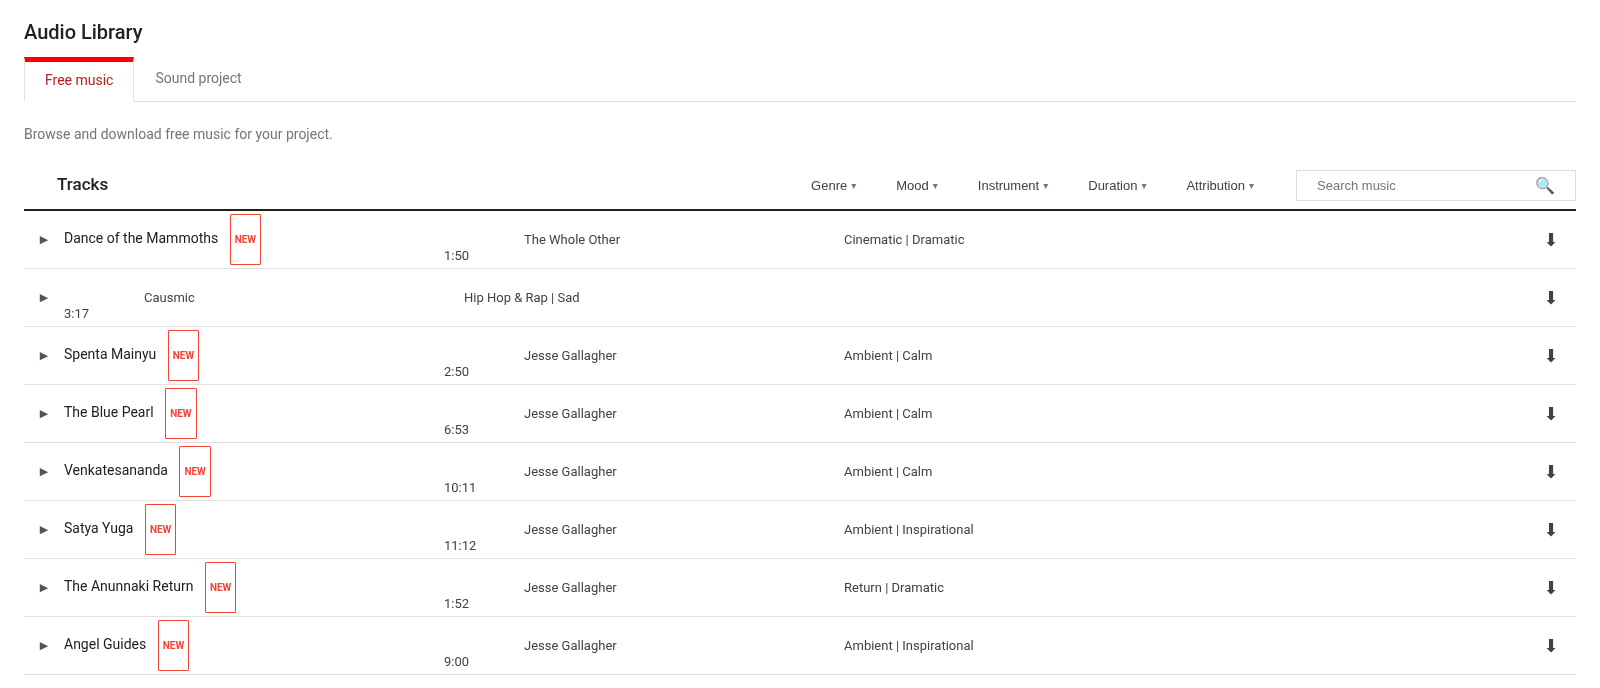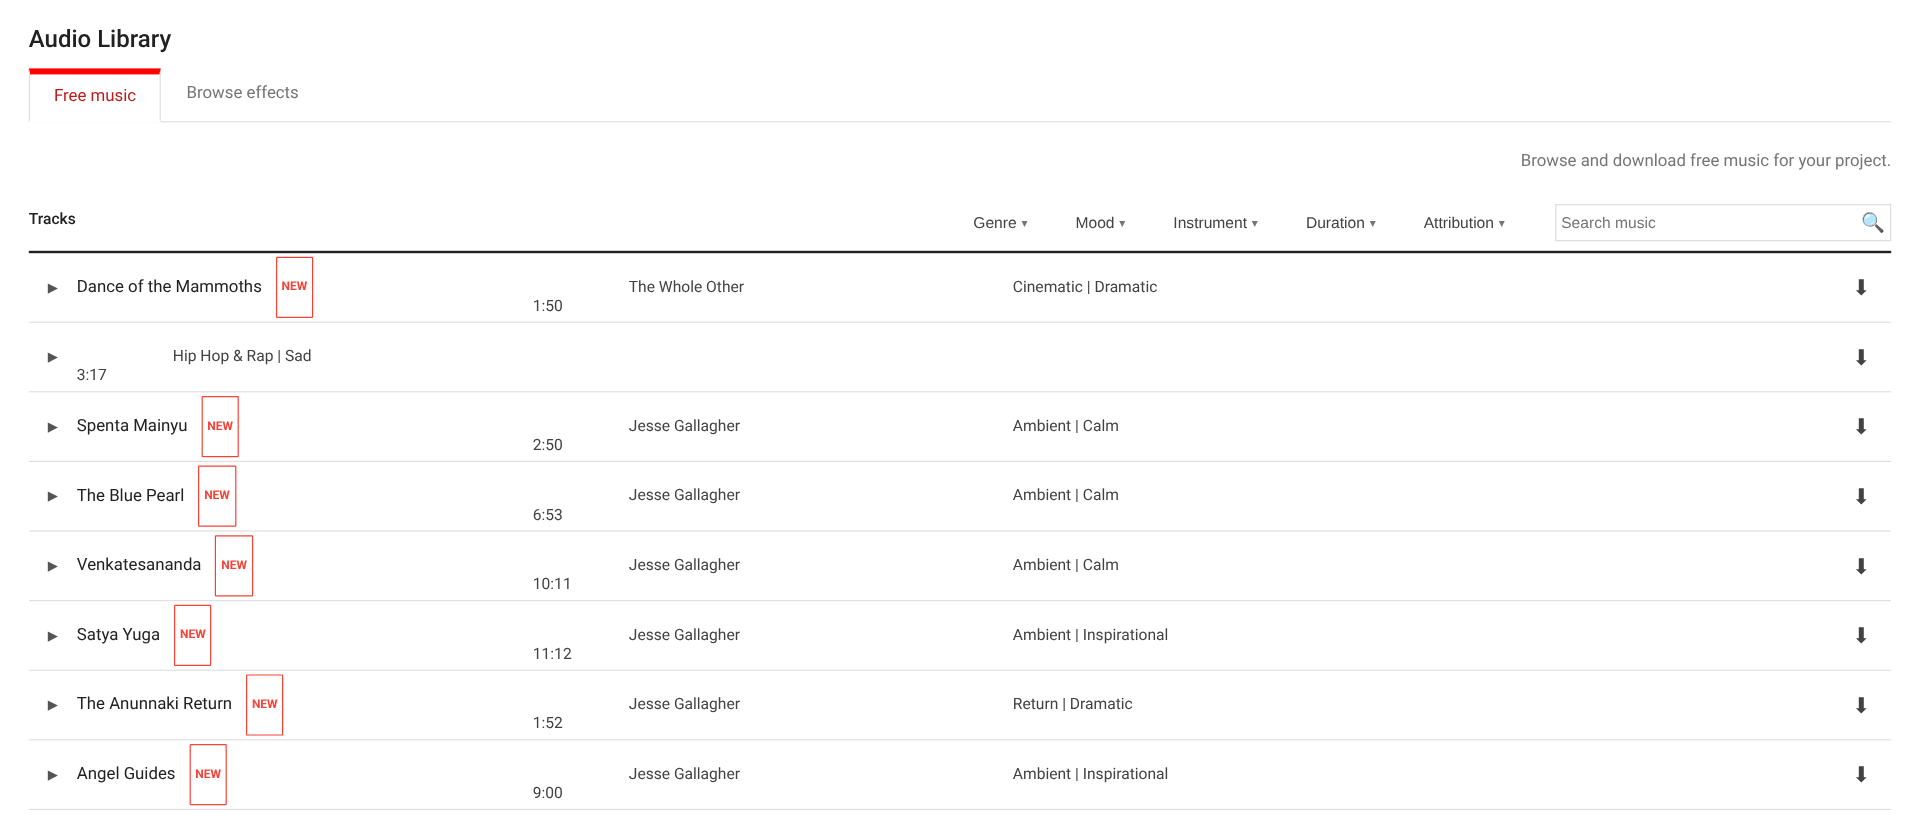--- a/index.html
+++ b/index.html
@@ -51,35 +51,35 @@
       top: -1px;
       bottom: auto;
     }
     .tab.active {
       border-top: 3px solid #ff0000;
     }
     .subtitle {
       font-size: 14px;
       color: #757575;
       margin-bottom: 20px;
-      text-align: right;
     }
     .filters-row {
       display: flex;
       align-items: center;
       padding: 8px 0;
       border-bottom: 2px solid #212121;
       gap: 0;
     }
     .tracks-label {
-      font-size: 13px;
+      font-size: 17px;
       font-weight: 500;
       color: #212121;
       min-width: 200px;
       padding-bottom: 4px;
+      margin-left: 33px;
     }
     .filter-buttons {
       display: flex;
       align-items: center;
       gap: 20px;
       margin-left: auto;
     }
     .filter-btn {
       display: flex;
       align-items: center;
@@ -93,21 +93,21 @@
       white-space: nowrap;
     }
     .filter-btn .arrow {
       font-size: 10px;
       color: #757575;
     }
     .search-box {
       display: flex;
       align-items: center;
       border: 1px solid #ddd;
-      padding: 5px 4px;
+      padding: 5px 20px;
       margin-left: 12px;
       min-width: 280px;
     }
     .search-box input {
       border: none;
       outline: none;
       font-size: 13px;
       color: #757575;
       width: 100%;
       background: transparent;
@@ -202,21 +202,21 @@
 <body>
 
 <div class="app-container">
   <h1 class="app-title">Audio Library</h1>
 
   <div class="tabs">
     <div class="tab active">
       <span>Free music</span>
     </div>
     <div class="tab">
-      <span>Browse effects</span>
+      <span>Sound project</span>
     </div>
   </div>
 
   <p class="subtitle">Browse and download free music for your project.</p>
 
   <div class="filters-row">
     <span class="tracks-label">Tracks</span>
 
     <div class="filter-buttons">
       <button class="filter-btn">
@@ -262,20 +262,21 @@
     <div class="track-genre">Cinematic | Dramatic</div>
     <div class="download-btn">
       <span style="font-size:18px;">⬇</span>
     </div>
   </div>
         <div class="track-row">
     <div class="play-btn">
       <span>▶</span>
     </div>
     <div class="track-duration">3:17</div>
+    <div class="track-artist">Causmic</div>
     <div class="track-genre">Hip Hop &amp; Rap | Sad</div>
     <div class="download-btn">
       <span style="font-size:18px;">⬇</span>
     </div>
   </div>
         <div class="track-row">
     <div class="play-btn">
       <span>▶</span>
     </div>
     <div class="track-name">

